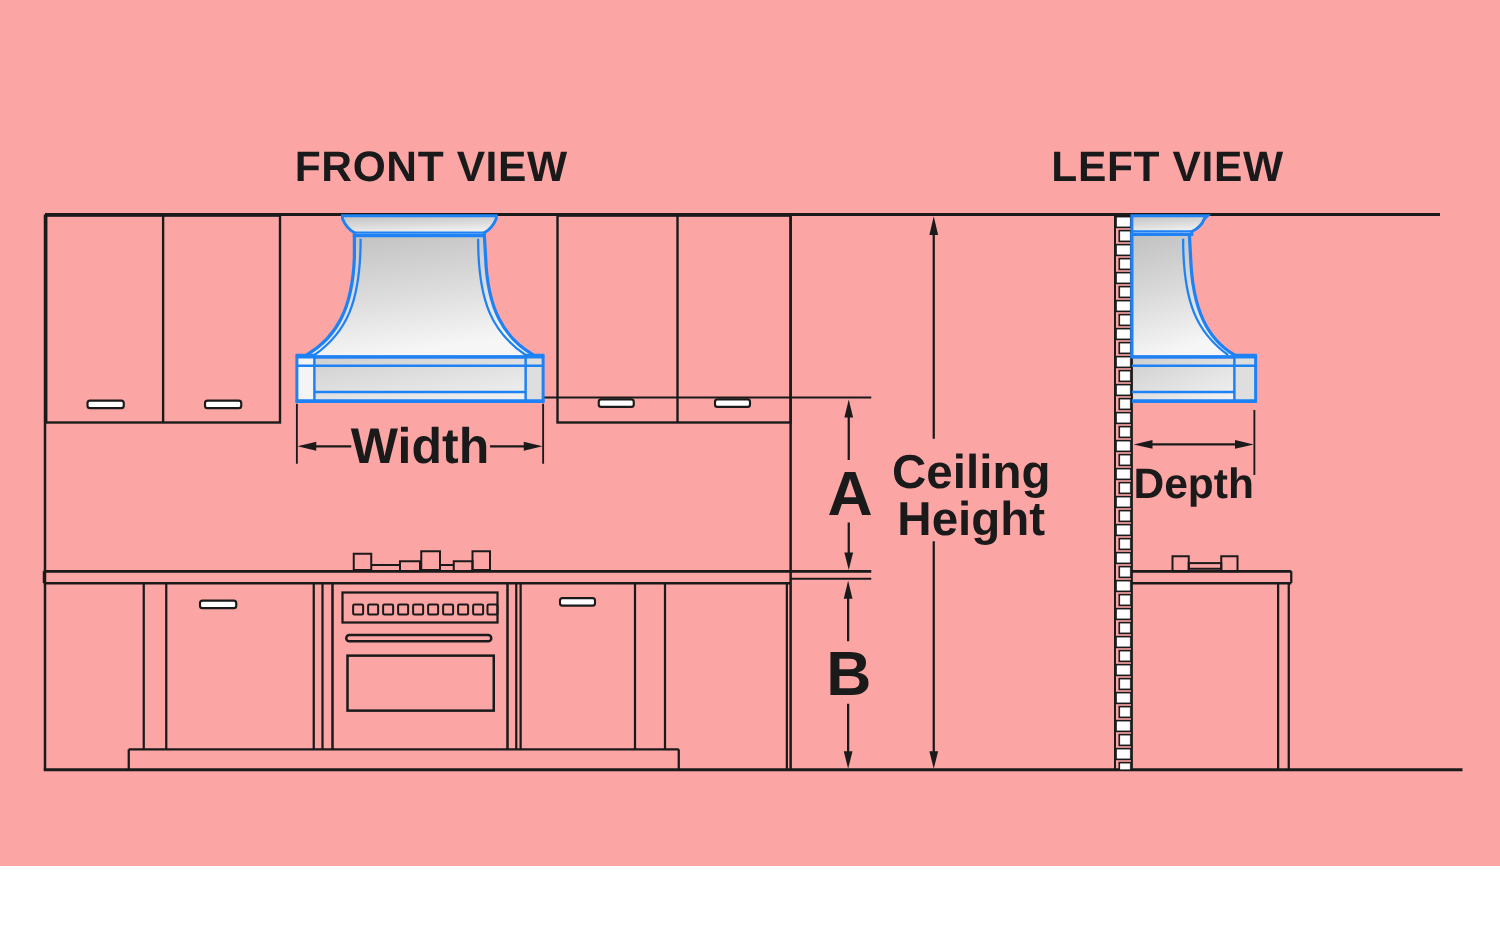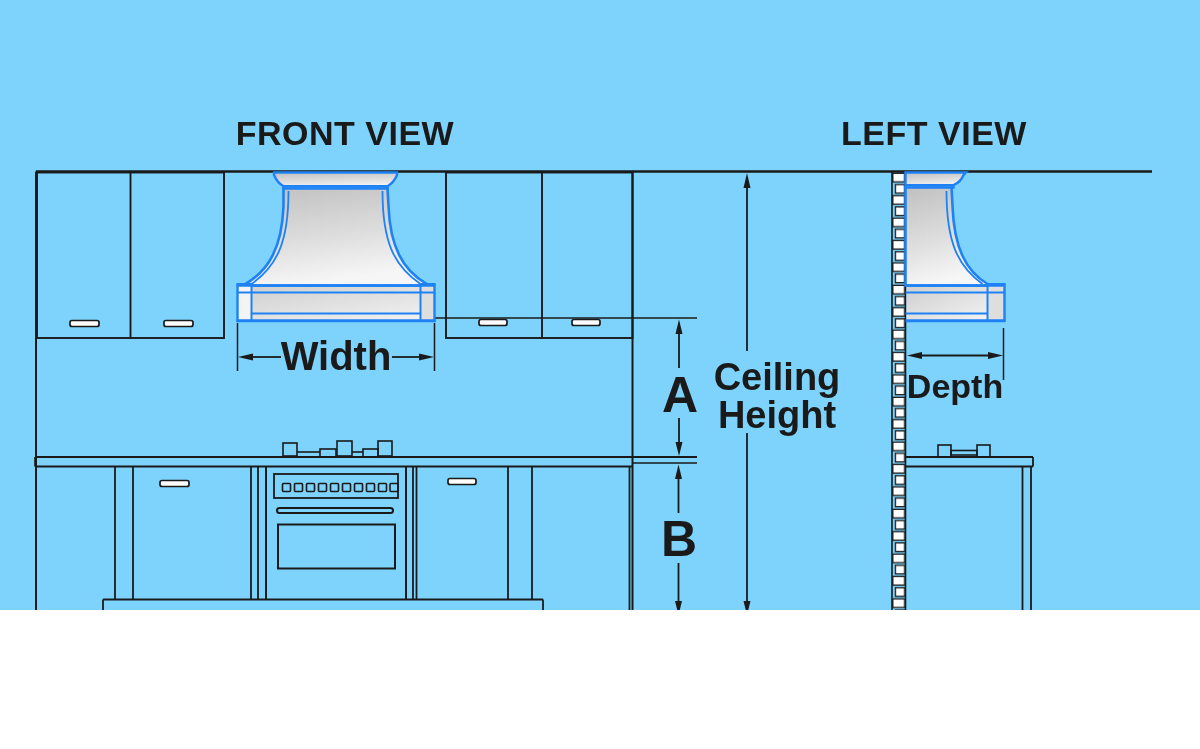--- a/index.html
+++ b/index.html
@@ -1,16 +1,16 @@
 <!DOCTYPE html>
 <html><head>
 <meta charset="utf-8">
 <style>
   html,body{margin:0;padding:0;background:#ffffff;}
-  .stage{position:relative;width:1200px;height:610px;background:#7dd3fc;overflow:hidden;
+  .stage{position:relative;width:1200px;height:693px;background:#fca5a5;overflow:hidden;
          font-family:"Liberation Sans",sans-serif;}
   svg{display:block;}
   text{font-family:"Liberation Sans",sans-serif;fill:#1a1a1a;}
   .title-text{font-size:34px;font-weight:bold;letter-spacing:0.5px;}
   .dim-text{font-size:40px;font-weight:bold;}
   .dim-text-big{font-size:50px;font-weight:bold;}
   .dim-text-med{font-size:38px;font-weight:bold;}
   .dim-text-depth{font-size:34px;font-weight:bold;}
 </style>
 </head>

